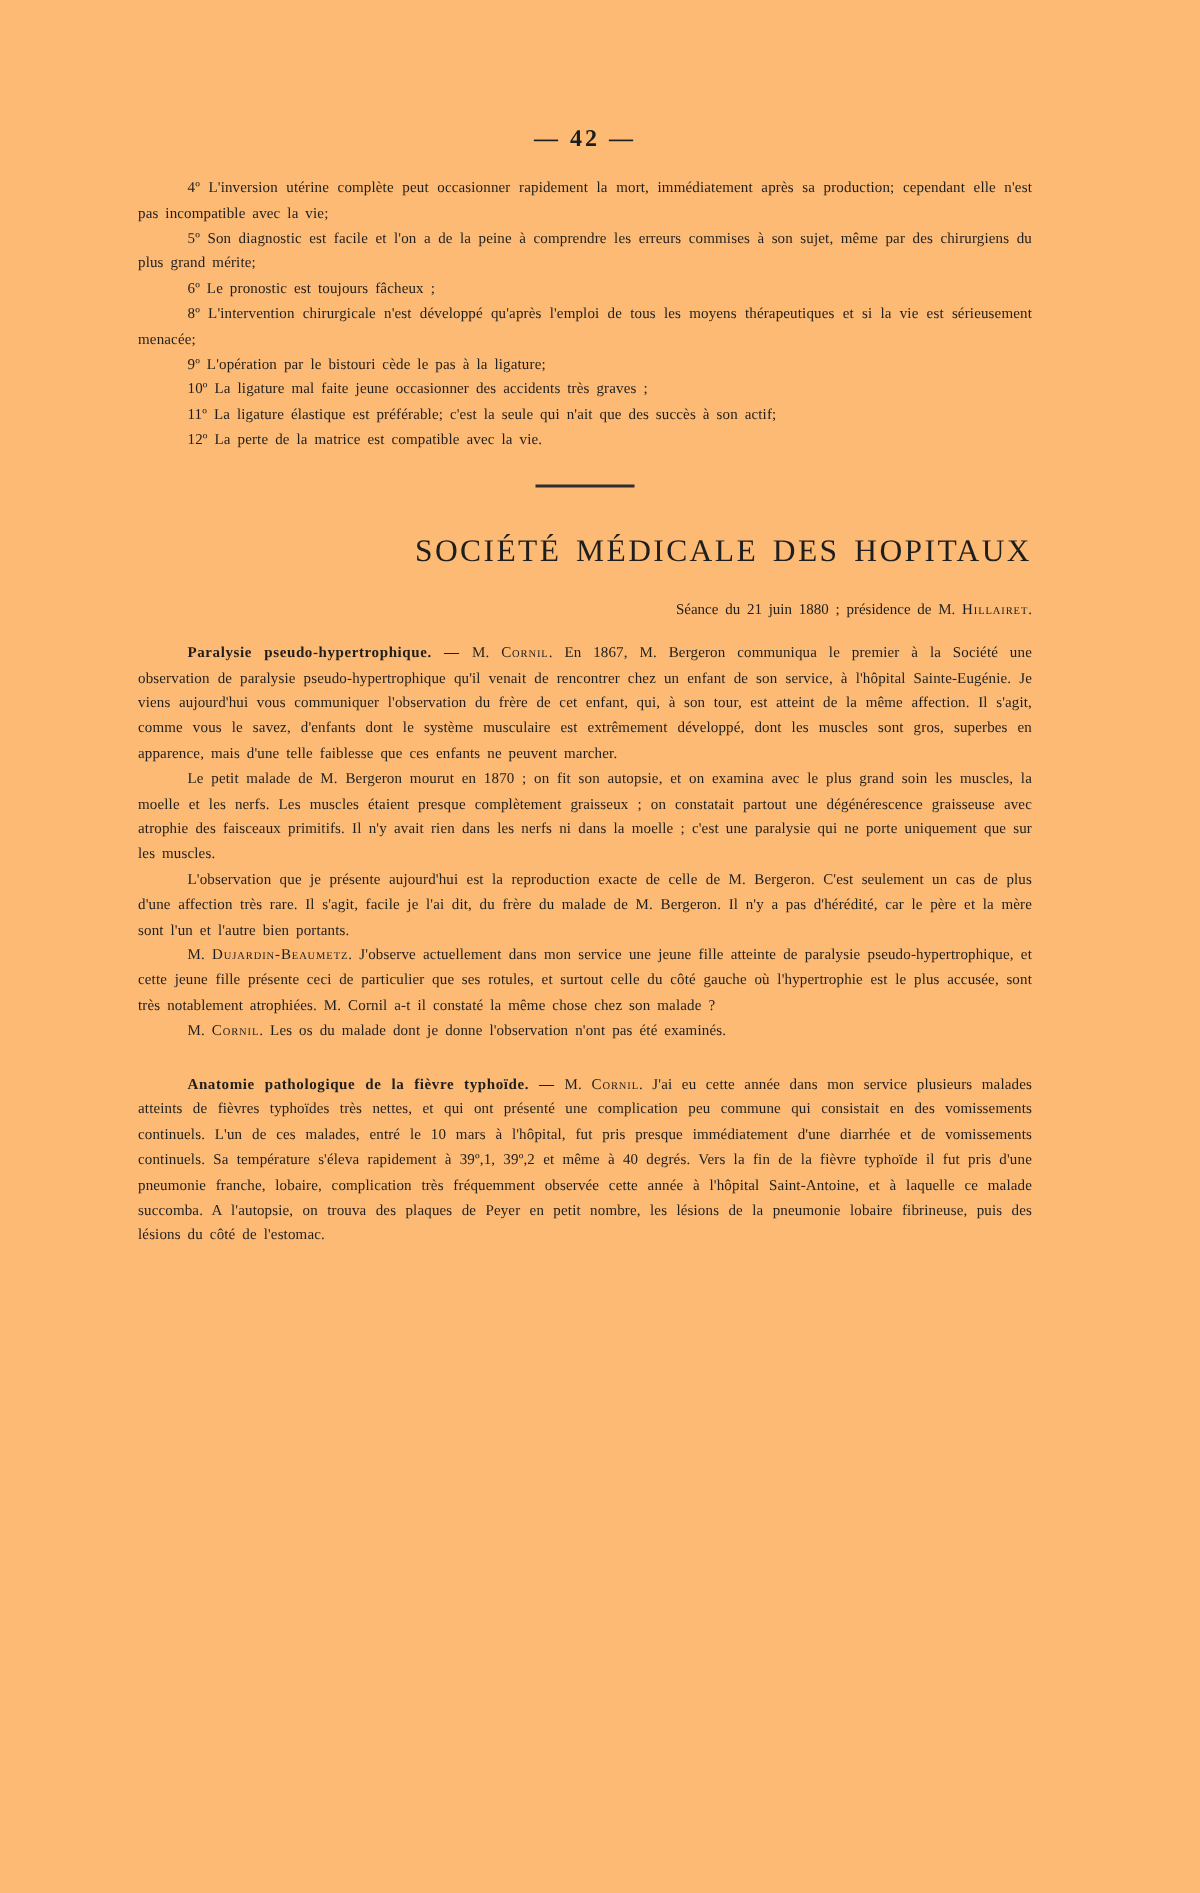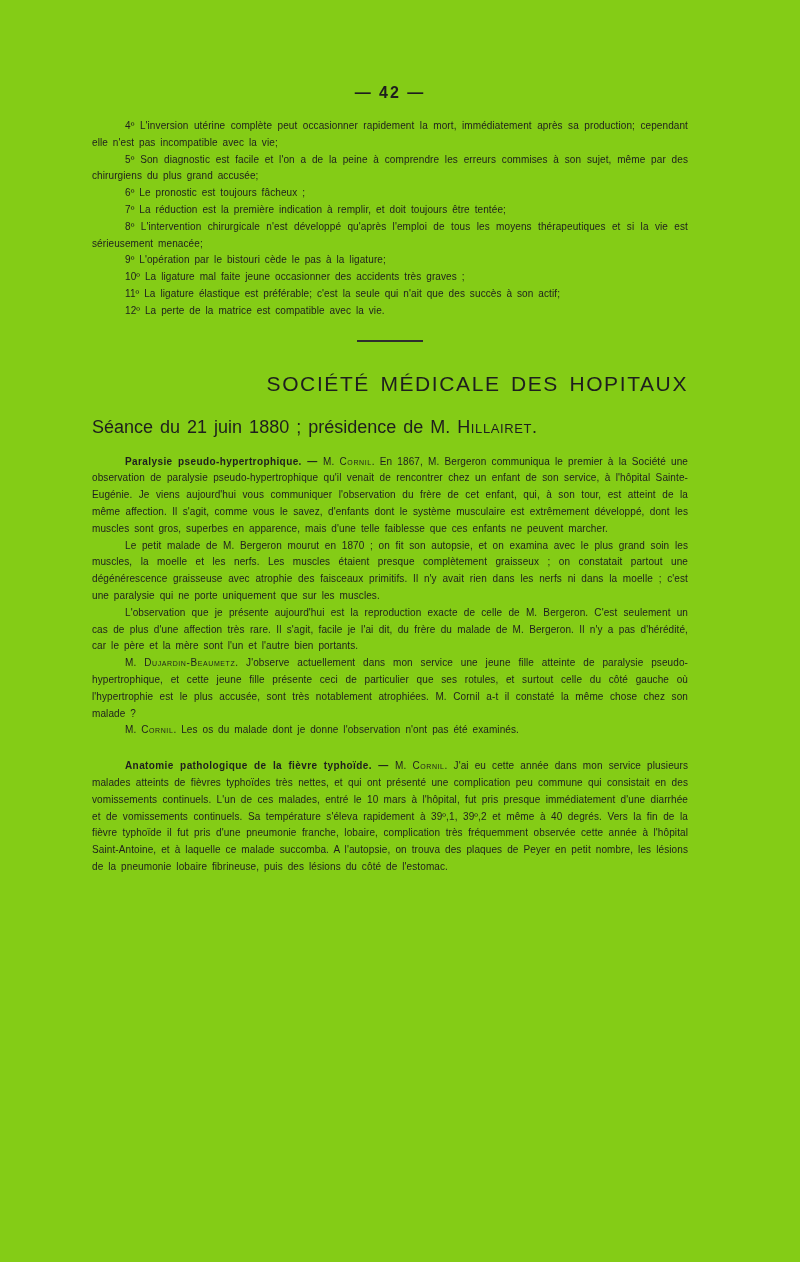--- a/index.html
+++ b/index.html
@@ -5,24 +5,24 @@
   html, body {
     margin: 0;
     padding: 0;
     background: #e8e8e8;
   }
   .page {
     position: relative;
     width: 800px;
     height: 1262px;
     margin: 0 auto;
-    background: #84cc16;
+    background: #fdba74;
     box-sizing: border-box;
     padding: 84px 112px 0 92px;
-    font-family: Liberation Sans, sans-serif;
+    font-family: Liberation Serif, serif;
     color: #1e1e1e;
     overflow: hidden;
   }
   .page-number {
     text-align: center;
     font-size: 16px;
     font-weight: bold;
     letter-spacing: 2px;
     margin: 0 0 16px 0;
   }
@@ -52,43 +52,42 @@
   .section-title {
     margin: 30px 0 0 0;
     text-align: right;
     font-size: 21px;
     font-weight: normal;
     letter-spacing: 1.6px;
     word-spacing: 3px;
   }
   .session-line {
     margin: 21px 0 0 0;
-    text-align: left;
-    font-size: 18px;
+    text-align: right;
+    font-size: 10px;
     word-spacing: 2px;
   }
   .gap-top {
     margin-top: 16px;
   }
   .gap-top-lg {
     margin-top: 19px;
   }
 </style>
 </head>
 <body>
 
 <div class="page">
 
   <div class="page-number">— 42 —</div>
 
   <div>
     <p class="para">4º L'inversion utérine complète peut occasionner rapidement la mort, immédiatement après sa production; cependant elle n'est pas incompatible avec la vie;</p>
-    <p class="para">5º Son diagnostic est facile et l'on a de la peine à comprendre les erreurs commises à son sujet, même par des chirurgiens du plus grand accusée;</p>
+    <p class="para">5º Son diagnostic est facile et l'on a de la peine à comprendre les erreurs commises à son sujet, même par des chirurgiens du plus grand mérite;</p>
     <p class="para">6º Le pronostic est toujours fâcheux ;</p>
-    <p class="para">7º La réduction est la première indication à remplir, et doit toujours être tentée;</p>
     <p class="para">8º L'intervention chirurgicale n'est développé qu'après l'emploi de tous les moyens thérapeutiques et si la vie est sérieusement menacée;</p>
     <p class="para">9º L'opération par le bistouri cède le pas à la ligature;</p>
     <p class="para">10º La ligature mal faite jeune occasionner des accidents très graves ;</p>
     <p class="para">11º La ligature élastique est préférable; c'est la seule qui n'ait que des succès à son actif;</p>
     <p class="para">12º La perte de la matrice est compatible avec la vie.</p>
   </div>
 
   <div class="divider"></div>
 
   <h1 class="section-title">SOCIÉTÉ MÉDICALE DES HOPITAUX</h1>

